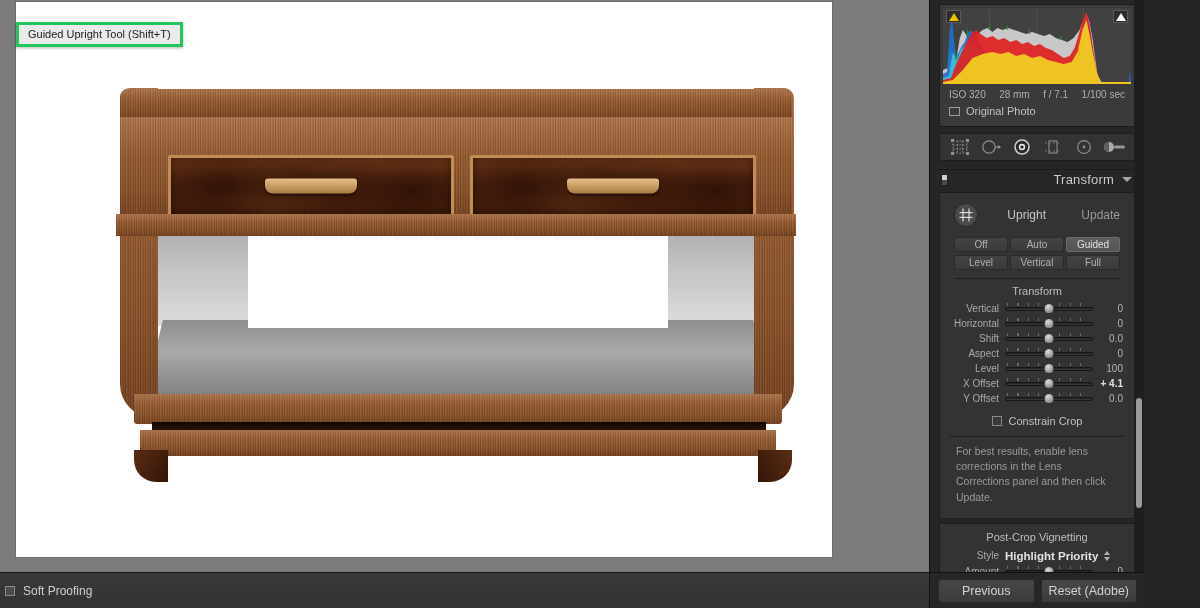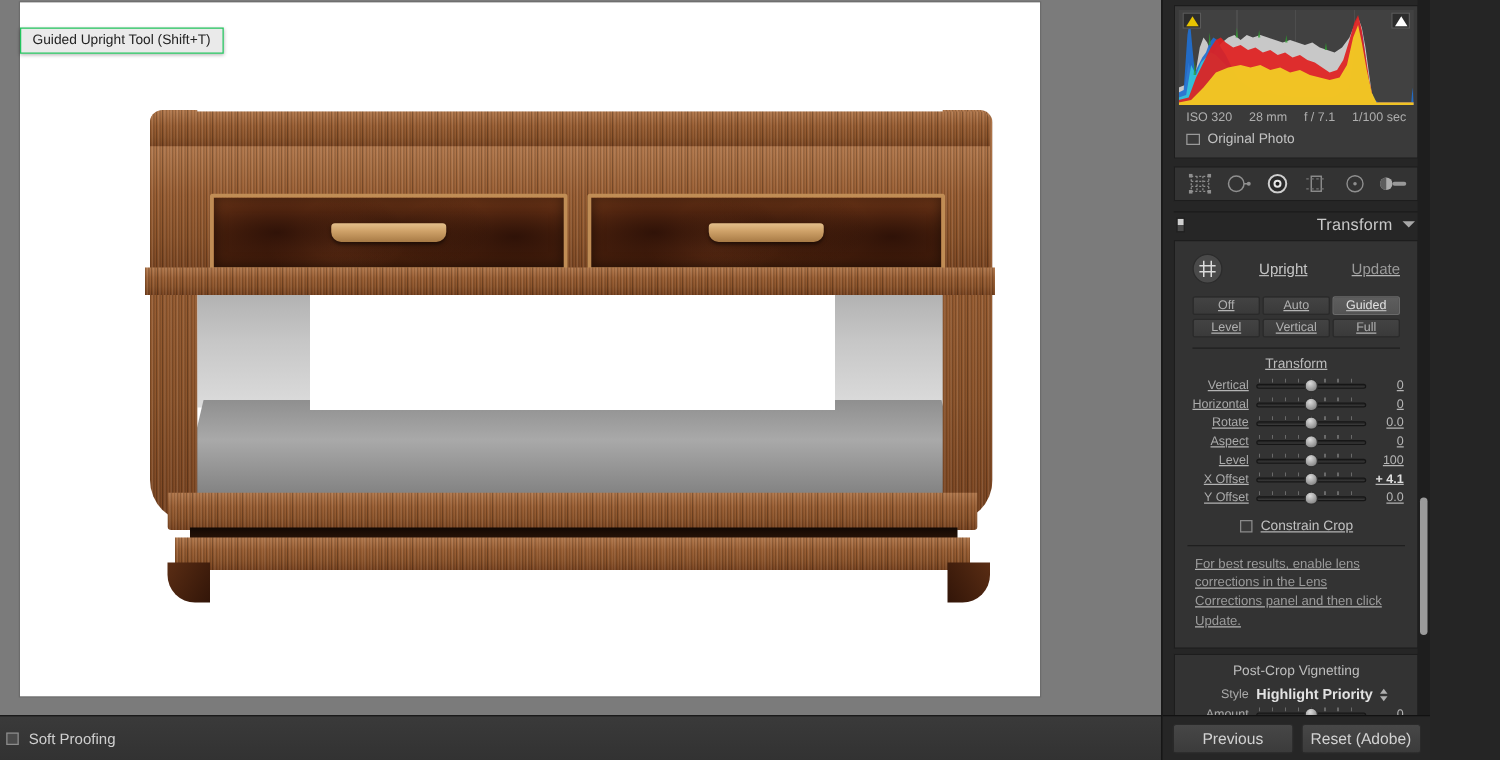--- a/index.html
+++ b/index.html
@@ -114,21 +114,21 @@
     background:linear-gradient(180deg,#8d8d8d,#b9b9b9);
   }
   #cs-left  { left:140px; clip-path:polygon(0 0,100% 0,100% 100%,46% 100%); }
   #cs-right { left:700px; clip-path:polygon(0 0,100% 0,54% 100%,0 100%); }
 
   
   #tooltip {
     position:absolute; left:16px; top:22px;
     background:#eaeaea; color:#222;
     padding:3px 9px 4px; font-size:11px;
-    border:1px solid #22c55e;
+    border:3px solid #22c55e;
     box-shadow:0 1px 3px rgba(0,0,0,.3);
     white-space:nowrap;
   }
 
   
   #statusbar {
     position:absolute; left:0; top:572px; width:985px; height:36px;
     background:linear-gradient(180deg,#3a3a3a 0%,#323232 100%);
     border-top:1px solid #1a1a1a;
     display:flex; align-items:center;
@@ -213,21 +213,21 @@
     border:1px solid #202020;
   }
   .pheader-title { font-size:13px; color:#c9c9c9; letter-spacing:.2px; }
   .pheader-caret {
     margin-left:8px; width:0;height:0;
     border-left:5px solid transparent;border-right:5px solid transparent;
     border-top:5px solid #a8a8a8;
   }
 
   
-  #transform-body { padding:9px 8px 9px;text-decoration:underline; }
+  #transform-body { padding:9px 8px 9px; }
   #upright-row { display:flex; align-items:center; height:26px; margin-bottom:9px; }
   #upright-tool-btn {
     width:24px;height:24px;border-radius:50%;
     background:#4a4a4a;border:1px solid #2b2b2b;
     display:flex;align-items:center;justify-content:center;
     margin-left:6px;
   }
   #upright-label { flex:1; text-align:center; font-size:12px; color:#c6c6c6; margin-left:-6px; }
   #update-btn { font-size:12px; color:#9a9a9a; margin-right:6px; }
 
@@ -521,21 +521,21 @@
         <div class="slider-row">
           <div class="sl-label">Horizontal</div>
           <div class="sl-track-wrap">
             <div class="sl-ticks"></div>
             <div class="sl-track"></div>
             <div class="sl-thumb"></div>
           </div>
           <div class="sl-val">0</div>
         </div>
         <div class="slider-row">
-          <div class="sl-label">Rotate</div>
+          <div class="sl-label">Shift</div>
           <div class="sl-track-wrap">
             <div class="sl-ticks"></div>
             <div class="sl-track"></div>
             <div class="sl-thumb"></div>
           </div>
           <div class="sl-val">0.0</div>
         </div>
         <div class="slider-row">
           <div class="sl-label">Aspect</div>
           <div class="sl-track-wrap">

